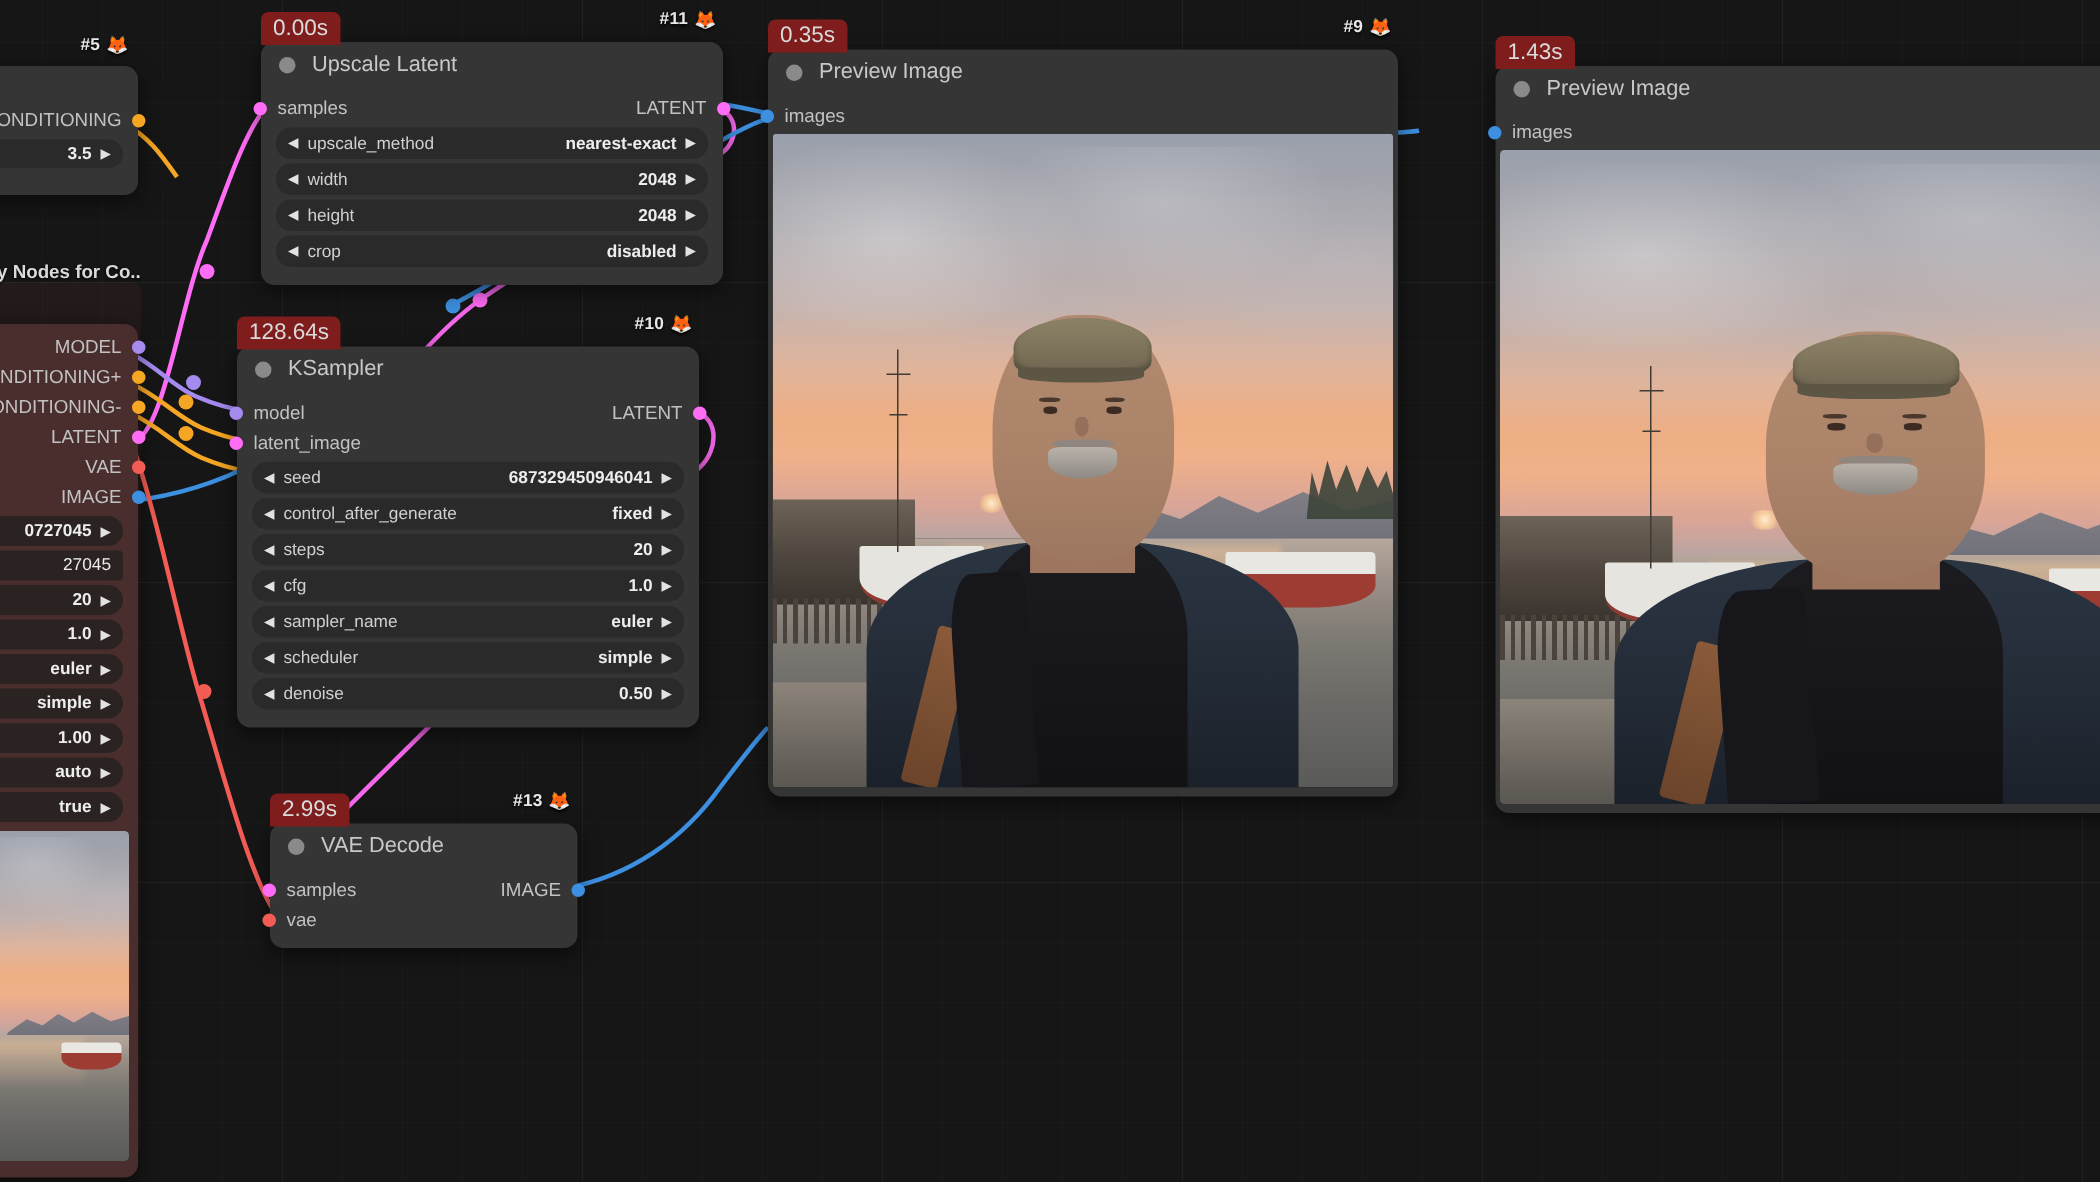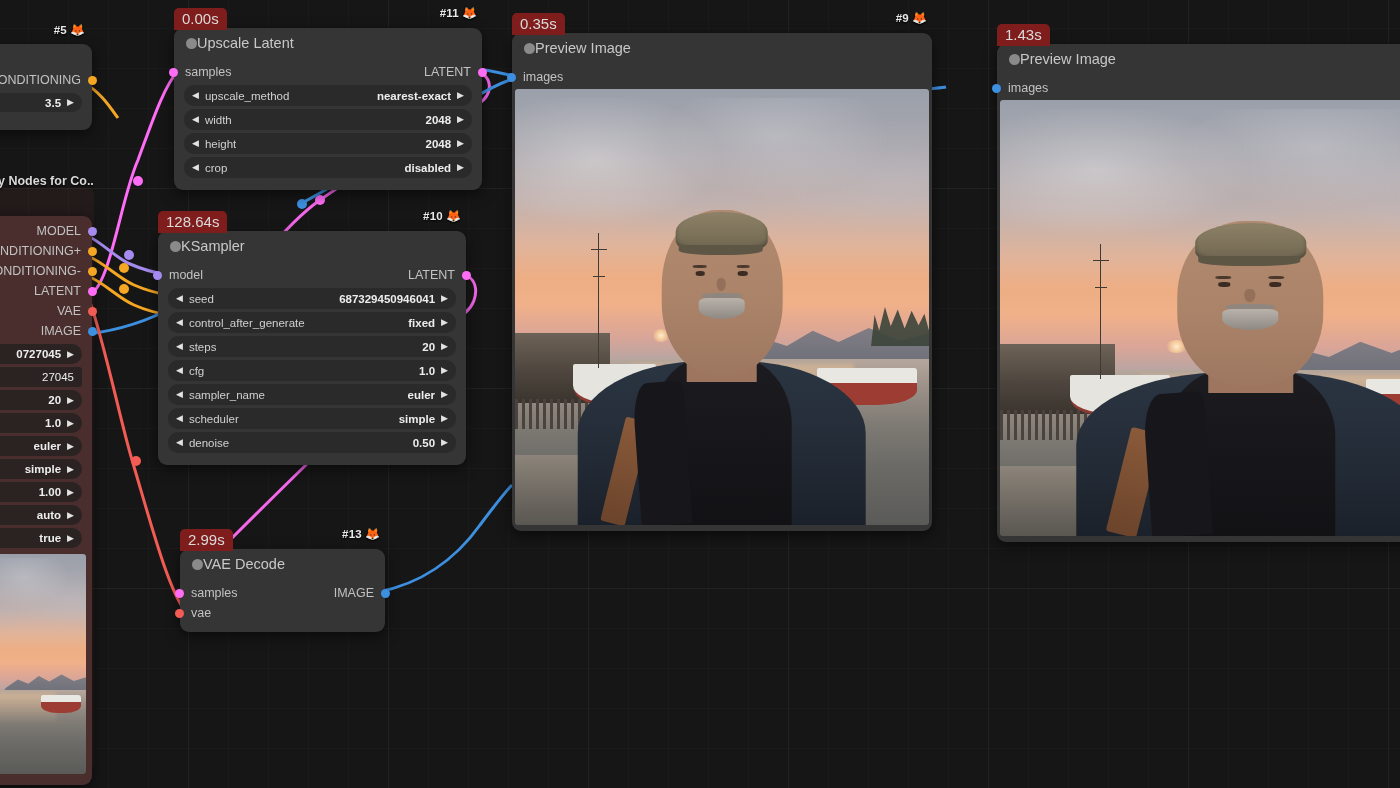--- a/index.html
+++ b/index.html
@@ -72,20 +72,21 @@
     background: #7f1d1d;
     color: #dadada;
     font-size: 15px;
     padding: 2px 8px 3px 8px;
     border-radius: 5px 5px 0 0;
   }
 
   .node-header {
     display: flex;
     align-items: center;
+    gap: 11px;
     height: 30px;
     padding: 0 12px;
     border-radius: 9px 9px 0 0;
   }
   .collapse-dot {
     width: 11px; height: 11px;
     border-radius: 50%;
     background: #8a8a8a;
     flex: none;
   }
@@ -655,20 +656,26 @@
     </div>
     <div class="node-body">
       <div class="slot-row dual">
         <span class="slot-in">
           <span class="dot dot-in c-model"></span>
           <span>model</span>
         </span>
         <span class="slot-out">
           <span class="dot dot-out c-latent"></span>
           <span>LATENT</span>
+        </span>
+      </div>
+      <div class="slot-row">
+        <span class="slot-in">
+          <span class="dot dot-in c-latent"></span>
+          <span>latent_image</span>
         </span>
       </div>
 
       <div class="widget" style="height:21px;">
         <span class="arrow">◀</span>
         <span class="wname">seed</span>
         <span class="wval">687329450946041</span>
         <span class="arrow">▶</span>
       </div>
       <div class="widget" style="height:21px;">

